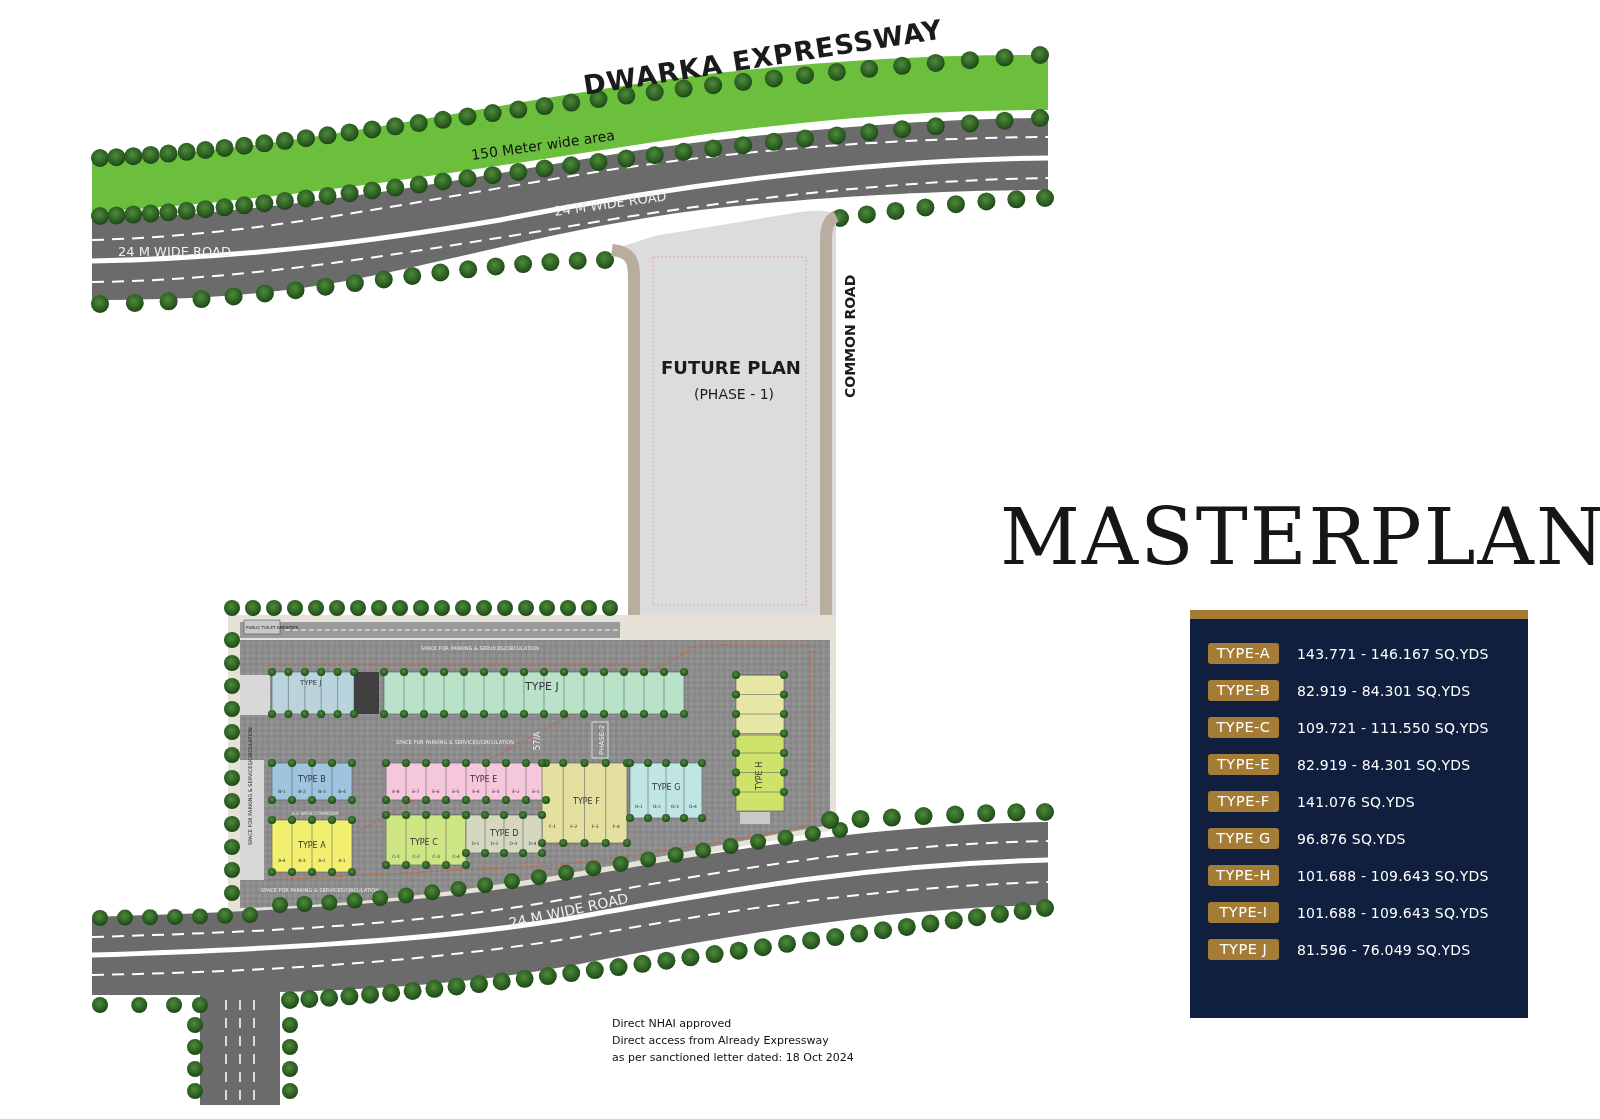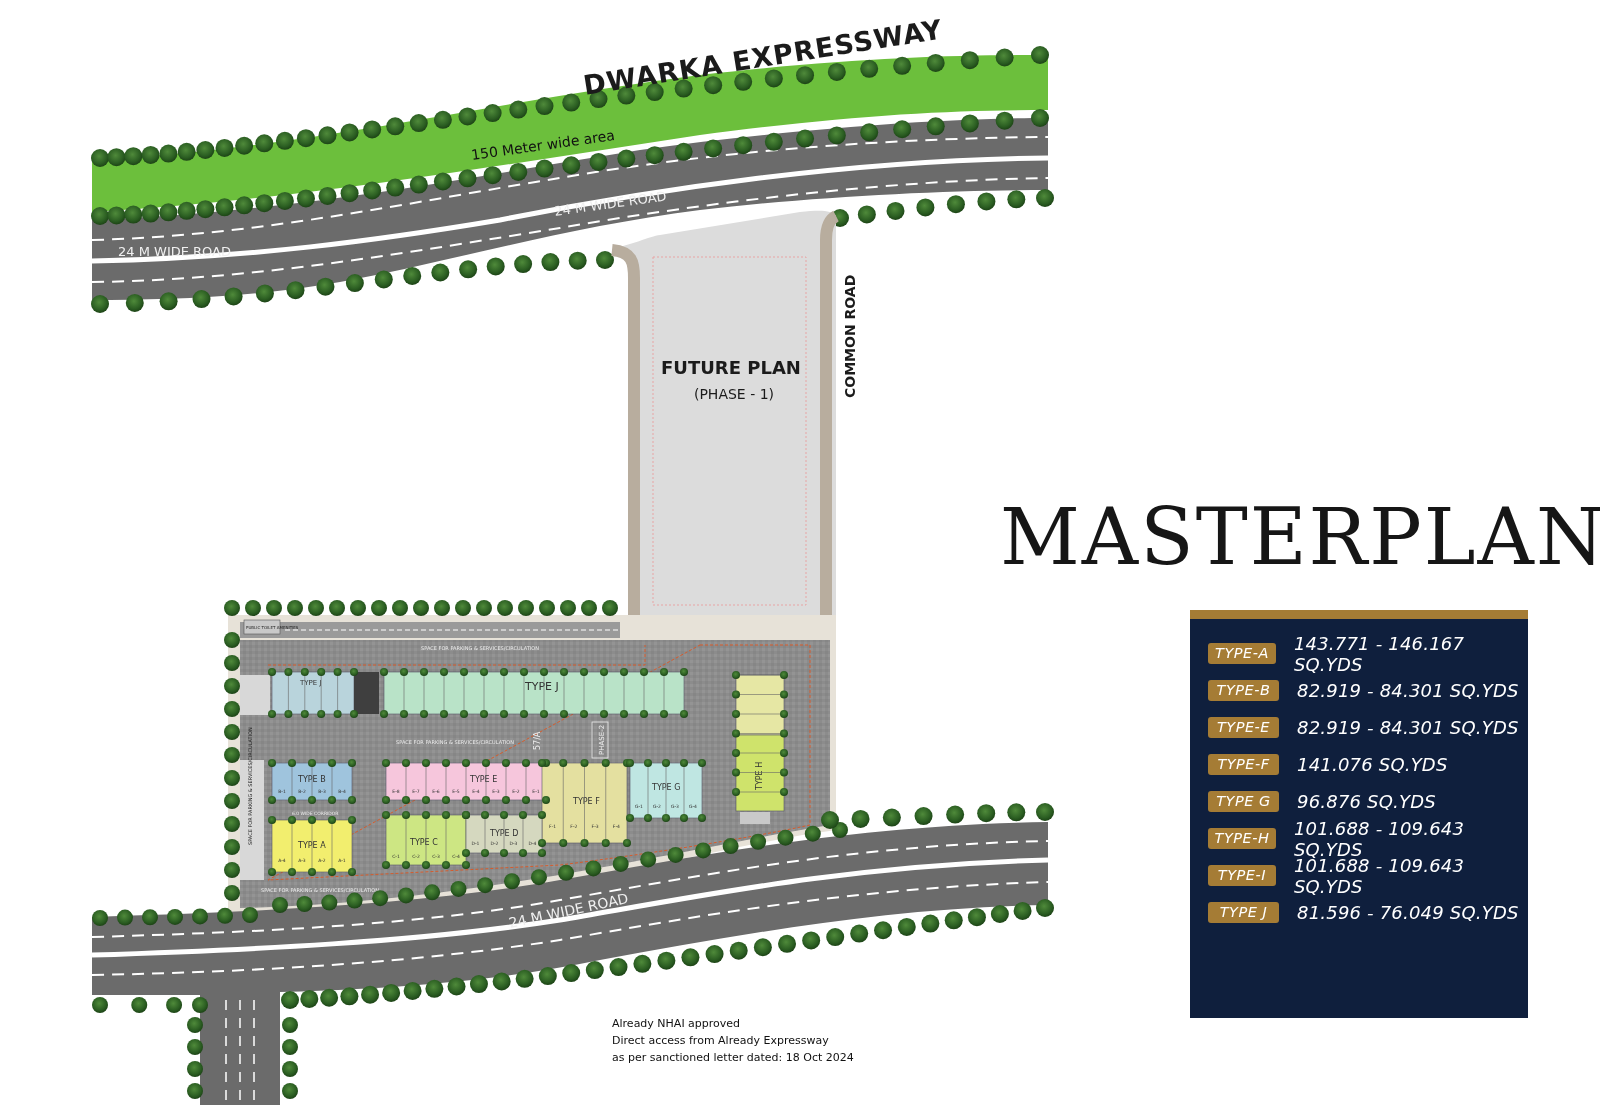--- a/index.html
+++ b/index.html
@@ -1,22 +1,22 @@
 <!DOCTYPE html>
 <html><head>
 <meta charset="utf-8">
 <style>
   html,body{margin:0;padding:0;background:#ffffff;}
   body{width:1600px;height:1119px;position:relative;overflow:hidden;font-family:"DejaVu Sans",sans-serif;}
   #map{position:absolute;left:0;top:0;width:1600px;height:1119px;}
   .title{position:absolute;left:1000px;top:498px;font-family:"DejaVu Serif",serif;font-size:78px;letter-spacing:2px;color:#161616;font-weight:normal;line-height:1;}
   .legend{position:absolute;left:1190px;top:610px;width:338px;height:408px;background:#0f1f3d;border-top:9px solid #a57c35;box-sizing:border-box;padding-top:16px;}
-  .legend-row{display:flex;align-items:center;height:37px;padding-left:18px;font-style:italic;}
+  .legend-row{display:flex;align-items:center;height:37px;padding-left:18px;}
   .badge{background:#a57c35;color:#fff;font-size:14.5px;width:71px;height:21px;line-height:21px;text-align:center;border-radius:3px;letter-spacing:.5px;}
-  .size{color:#ffffff;font-size:18px;margin-left:18px;letter-spacing:.2px;}
+  .size{color:#ffffff;font-size:14px;margin-left:18px;letter-spacing:.2px;}
   .note{position:absolute;left:612px;top:1015px;font-size:11px;line-height:17px;color:#111;}
   .svgtxt{font-family:"DejaVu Sans",sans-serif;}
 </style>
 </head>
 <body>
 
 <svg id="map" viewBox="0 0 1600 1119" xmlns="http://www.w3.org/2000/svg">
   <defs>
     <radialGradient id="tree" cx="45%" cy="40%" r="60%">
       <stop offset="0%" stop-color="#4f8a3a"></stop>
@@ -573,20 +573,24 @@
 <div class="legend">
   <div class="legend-row">
       <span class="badge">TYPE-A</span>
       <span class="size">143.771 - 146.167 SQ.YDS</span>
     </div>
   <div class="legend-row">
       <span class="badge">TYPE-B</span>
       <span class="size">82.919 - 84.301 SQ.YDS</span>
     </div>
   <div class="legend-row">
+      <span class="badge">TYPE-C</span>
+      <span class="size">109.721 - 111.550 SQ.YDS</span>
+    </div>
+  <div class="legend-row">
       <span class="badge">TYPE-E</span>
       <span class="size">82.919 - 84.301 SQ.YDS</span>
     </div>
   <div class="legend-row">
       <span class="badge">TYPE-F</span>
       <span class="size">141.076 SQ.YDS</span>
     </div>
   <div class="legend-row">
       <span class="badge">TYPE G</span>
       <span class="size">96.876 SQ.YDS</span>
@@ -599,16 +603,16 @@
       <span class="badge">TYPE-I</span>
       <span class="size">101.688 - 109.643 SQ.YDS</span>
     </div>
   <div class="legend-row">
       <span class="badge">TYPE J</span>
       <span class="size">81.596 - 76.049 SQ.YDS</span>
     </div>
 </div>
 
 <div class="note">
-  <div>Already NHAI approved</div>
+  <div>Direct NHAI approved</div>
   <div>Direct access from Already Expressway</div>
   <div>as per sanctioned letter dated: 18 Oct 2024</div>
 </div>
 
 </body></html>

